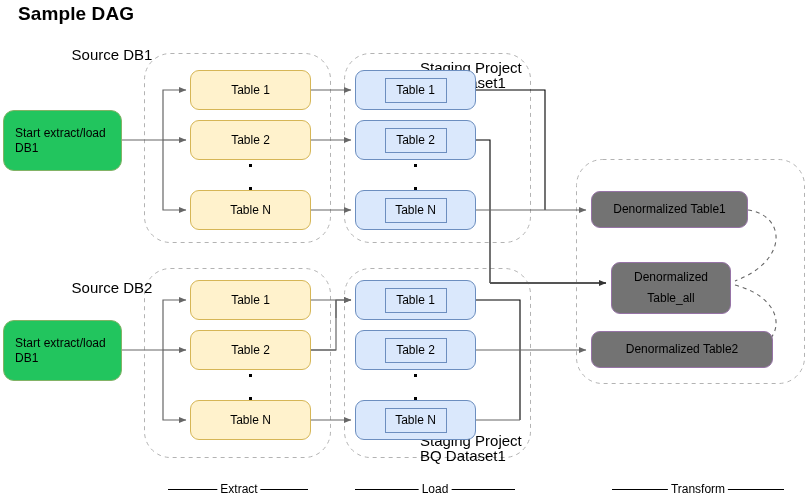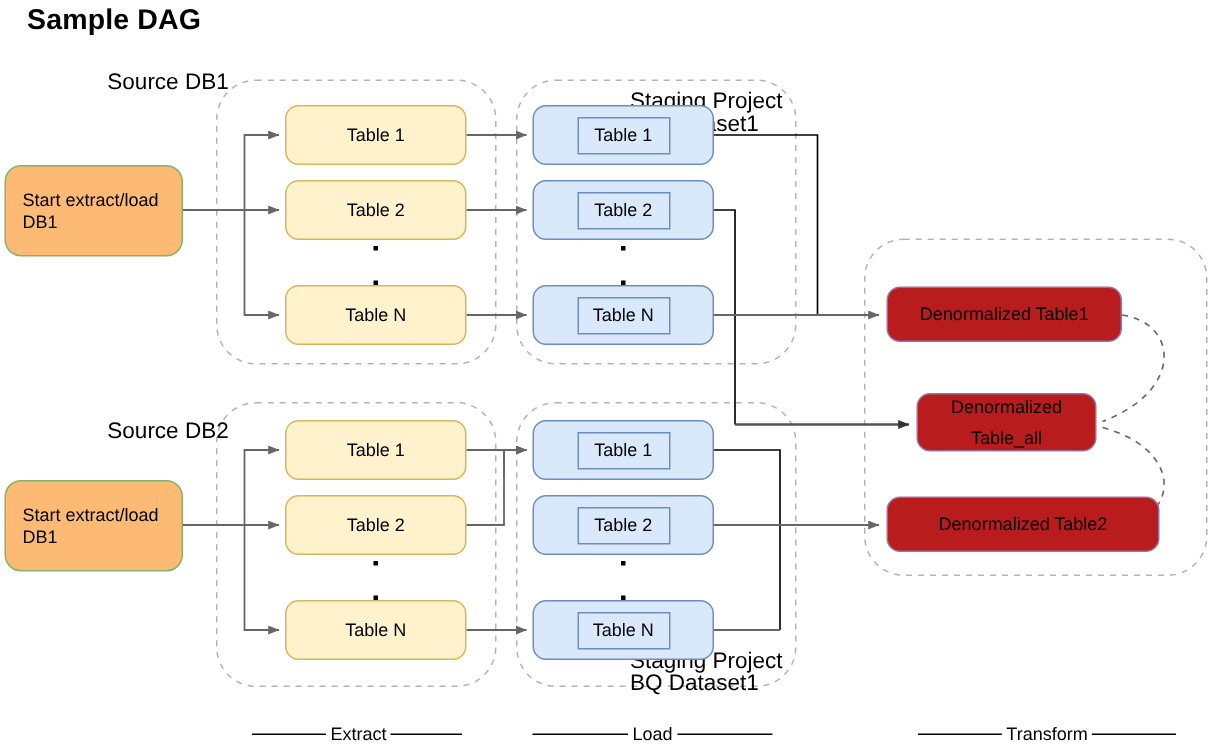--- a/index.html
+++ b/index.html
@@ -50,38 +50,38 @@
     line-height: 15px;
     border-radius: 9px;
     border-width: 1px;
     border-style: solid;
   }
   .node.center {
     justify-content: center;
     text-align: center;
   }
   .node-green {
-    background: #fdba74;
+    background: #22c55e;
     border-color: #82b366;
     border-radius: 11px;
     padding-left: 11px;
     justify-content: flex-start;
     text-align: left;
   }
   .node-yellow {
     background: #fff2cc;
     border-color: #d6b656;
   }
   .node-blue {
     background: #dae8fc;
     border-color: #6c8ebf;
     justify-content: center;
   }
   .node-purple {
-    background: #b91c1c;
+    background: #737373;
     border-color: #9673a6;
   }
   .inner-rect {
     box-sizing: border-box;
     border: 1px solid #6c8ebf;
     background: #dae8fc;
     width: 62px;
     height: 25px;
     display: flex;
     align-items: center;
@@ -271,21 +271,21 @@
 <div class="vdots" style="left:413px; top:374px;">
   <i></i>
     <i></i>
 </div>
 <div class="node node-blue" style="left:355px; top:400px; width:121px; height:40px;">
   <div class="inner-rect">Table N</div>
 </div>
 
 <div class="node node-purple center" style="left:591px; top:191px; width:157px; height:37px;">Denormalized Table1</div>
 
-<div class="node node-purple center two-line" style="left:611px; top:262px; width:120px; height:39px;">
+<div class="node node-purple center two-line" style="left:611px; top:262px; width:120px; height:52px;">
   <span>Denormalized</span>
   <span>Table_all</span>
 </div>
 
 <div class="node node-purple center" style="left:591px; top:331px; width:182px; height:37px;">Denormalized Table2</div>
 
 <div class="stage-line" style="left:168px; top:489px; width:140px;"></div>
 <div class="stage-label" style="left:239px; top:489px;">Extract</div>
 
 <div class="stage-line" style="left:355px; top:489px; width:160px;"></div>

